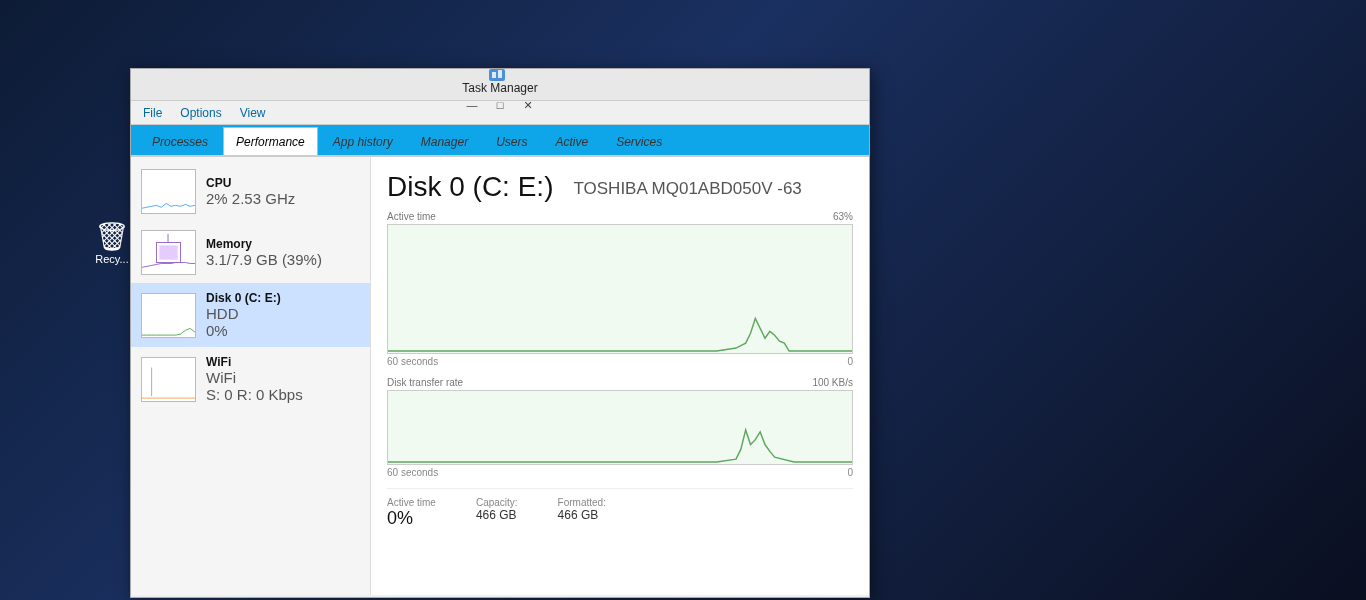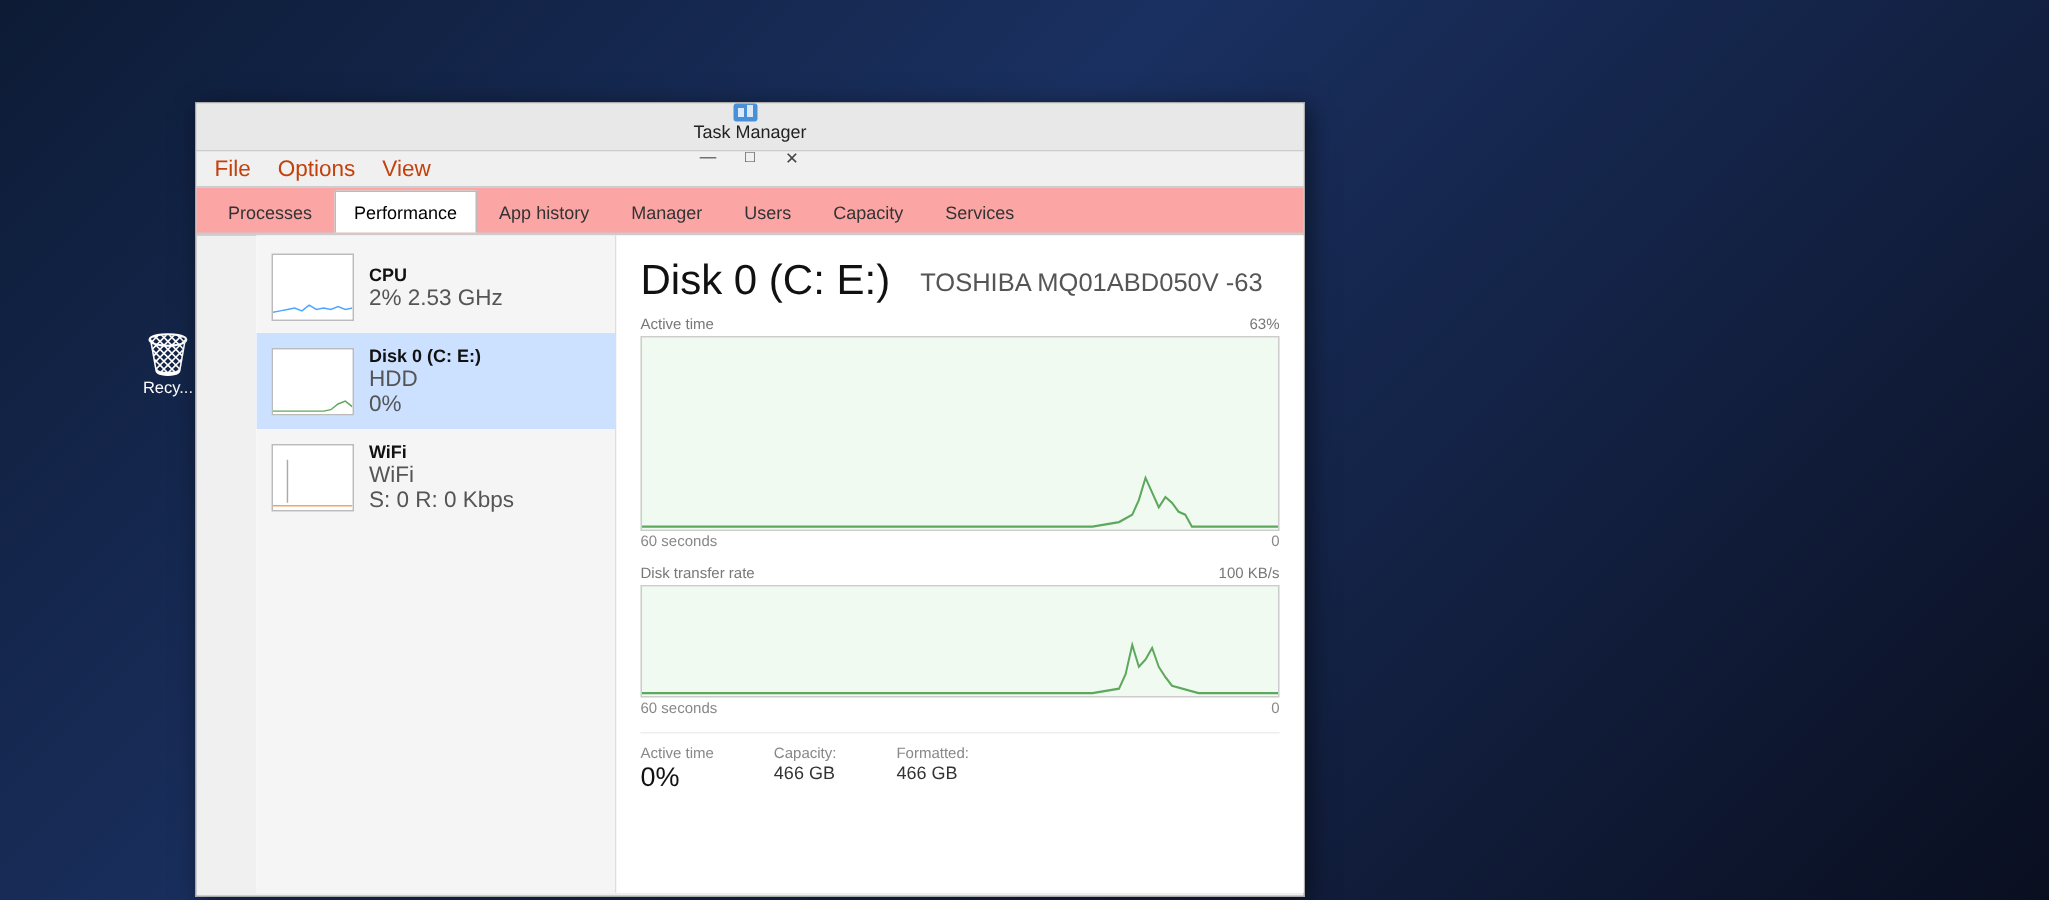--- a/index.html
+++ b/index.html
@@ -88,35 +88,36 @@
       background: #f0f0f0;
       height: 24px;
       display: flex;
       align-items: center;
       padding: 0 4px;
       border-bottom: 1px solid #ccc;
       gap: 2px;
     }
     .menu-item {
       padding: 2px 8px;
-      font-size: 15px;
-      color: #c2410c;
+      font-size: 12px;
+      color: #0369a1;
       cursor: pointer;
       height: 22px;
       display: flex; align-items: center;
     }
 
     
     .tab-bar {
-      background: #fca5a5;
+      background: #0ea5e9;
       height: 32px;
       display: flex;
       align-items: flex-end;
       padding: 0 8px;
       border-bottom: 2px solid #ccc;
+      font-style: italic;
     }
     .tab {
       padding: 5px 12px;
       font-size: 12px;
       color: #333;
       cursor: pointer;
       border: 1px solid transparent;
       border-bottom: none;
       margin-right: 2px;
       background: transparent;
@@ -129,21 +130,20 @@
       border-bottom-color: white;
       color: #000;
       font-weight: 500;
     }
 
     
     .main-content {
       display: flex;
       height: calc(100% - 90px);
       background: white;
-      margin-left: 40px;
     }
 
     
     .sidebar {
       width: 240px;
       background: #f5f5f5;
       border-right: 1px solid #ddd;
       overflow-y: auto;
       padding-top: 4px;
     }
@@ -291,41 +291,56 @@
       <span class="menu-item">Options</span>
       <span class="menu-item">View</span>
     </div>
 
     <div class="tab-bar">
       <div class="tab">Processes</div>
       <div class="tab active">Performance</div>
       <div class="tab">App history</div>
       <div class="tab">Manager</div>
       <div class="tab">Users</div>
-      <div class="tab">Capacity</div>
+      <div class="tab">Active</div>
       <div class="tab">Services</div>
     </div>
 
     <div class="main-content">
 
       <div class="sidebar">
 
         <div class="sidebar-item">
           <div class="sidebar-item-thumb">
             <svg class="chart-svg" viewBox="0 0 55 45" preserveAspectRatio="none">
               <rect width="55" height="45" fill="white"></rect>
               <polyline points="0,40 5,39 10,38 15,37 20,39 25,35 30,38 35,37 40,38 45,36 50,38 55,37" stroke="#4da6ff" stroke-width="1" fill="none"></polyline>
             </svg>
           </div>
           <div class="sidebar-item-info">
             <div class="sidebar-item-title">CPU</div>
             <div class="sidebar-item-sub">2% 2.53 GHz</div>
           </div>
         </div>
 
+        <div class="sidebar-item">
+          <div class="sidebar-item-thumb">
+            <svg class="chart-svg" viewBox="0 0 55 45" preserveAspectRatio="none">
+              <rect width="55" height="45" fill="white"></rect>
+              <rect x="15" y="12" width="25" height="21" fill="none" stroke="#9966cc" stroke-width="1"></rect>
+              <rect x="18" y="15" width="19" height="15" fill="#cc99ff" opacity="0.5"></rect>
+              <line x1="27" y1="3" x2="27" y2="12" stroke="#9966cc" stroke-width="1"></line>
+              <polyline points="0,38 5,37 10,36 15,35 20,34 25,34 30,34 35,33 40,33 45,33 50,34 55,34" stroke="#9966cc" stroke-width="1" fill="none"></polyline>
+            </svg>
+          </div>
+          <div class="sidebar-item-info">
+            <div class="sidebar-item-title">Memory</div>
+            <div class="sidebar-item-sub">3.1/7.9 GB (39%)</div>
+          </div>
+        </div>
 
         <div class="sidebar-item selected">
           <div class="sidebar-item-thumb">
             <svg class="chart-svg" viewBox="0 0 55 45" preserveAspectRatio="none">
               <rect width="55" height="45" fill="white"></rect>
               <polyline points="0,43 5,43 10,43 15,43 20,43 25,43 30,43 35,43 40,42 45,38 50,36 55,40" stroke="#5da85d" stroke-width="1" fill="none"></polyline>
             </svg>
           </div>
           <div class="sidebar-item-info">
             <div class="sidebar-item-title">Disk 0 (C: E:)</div>

